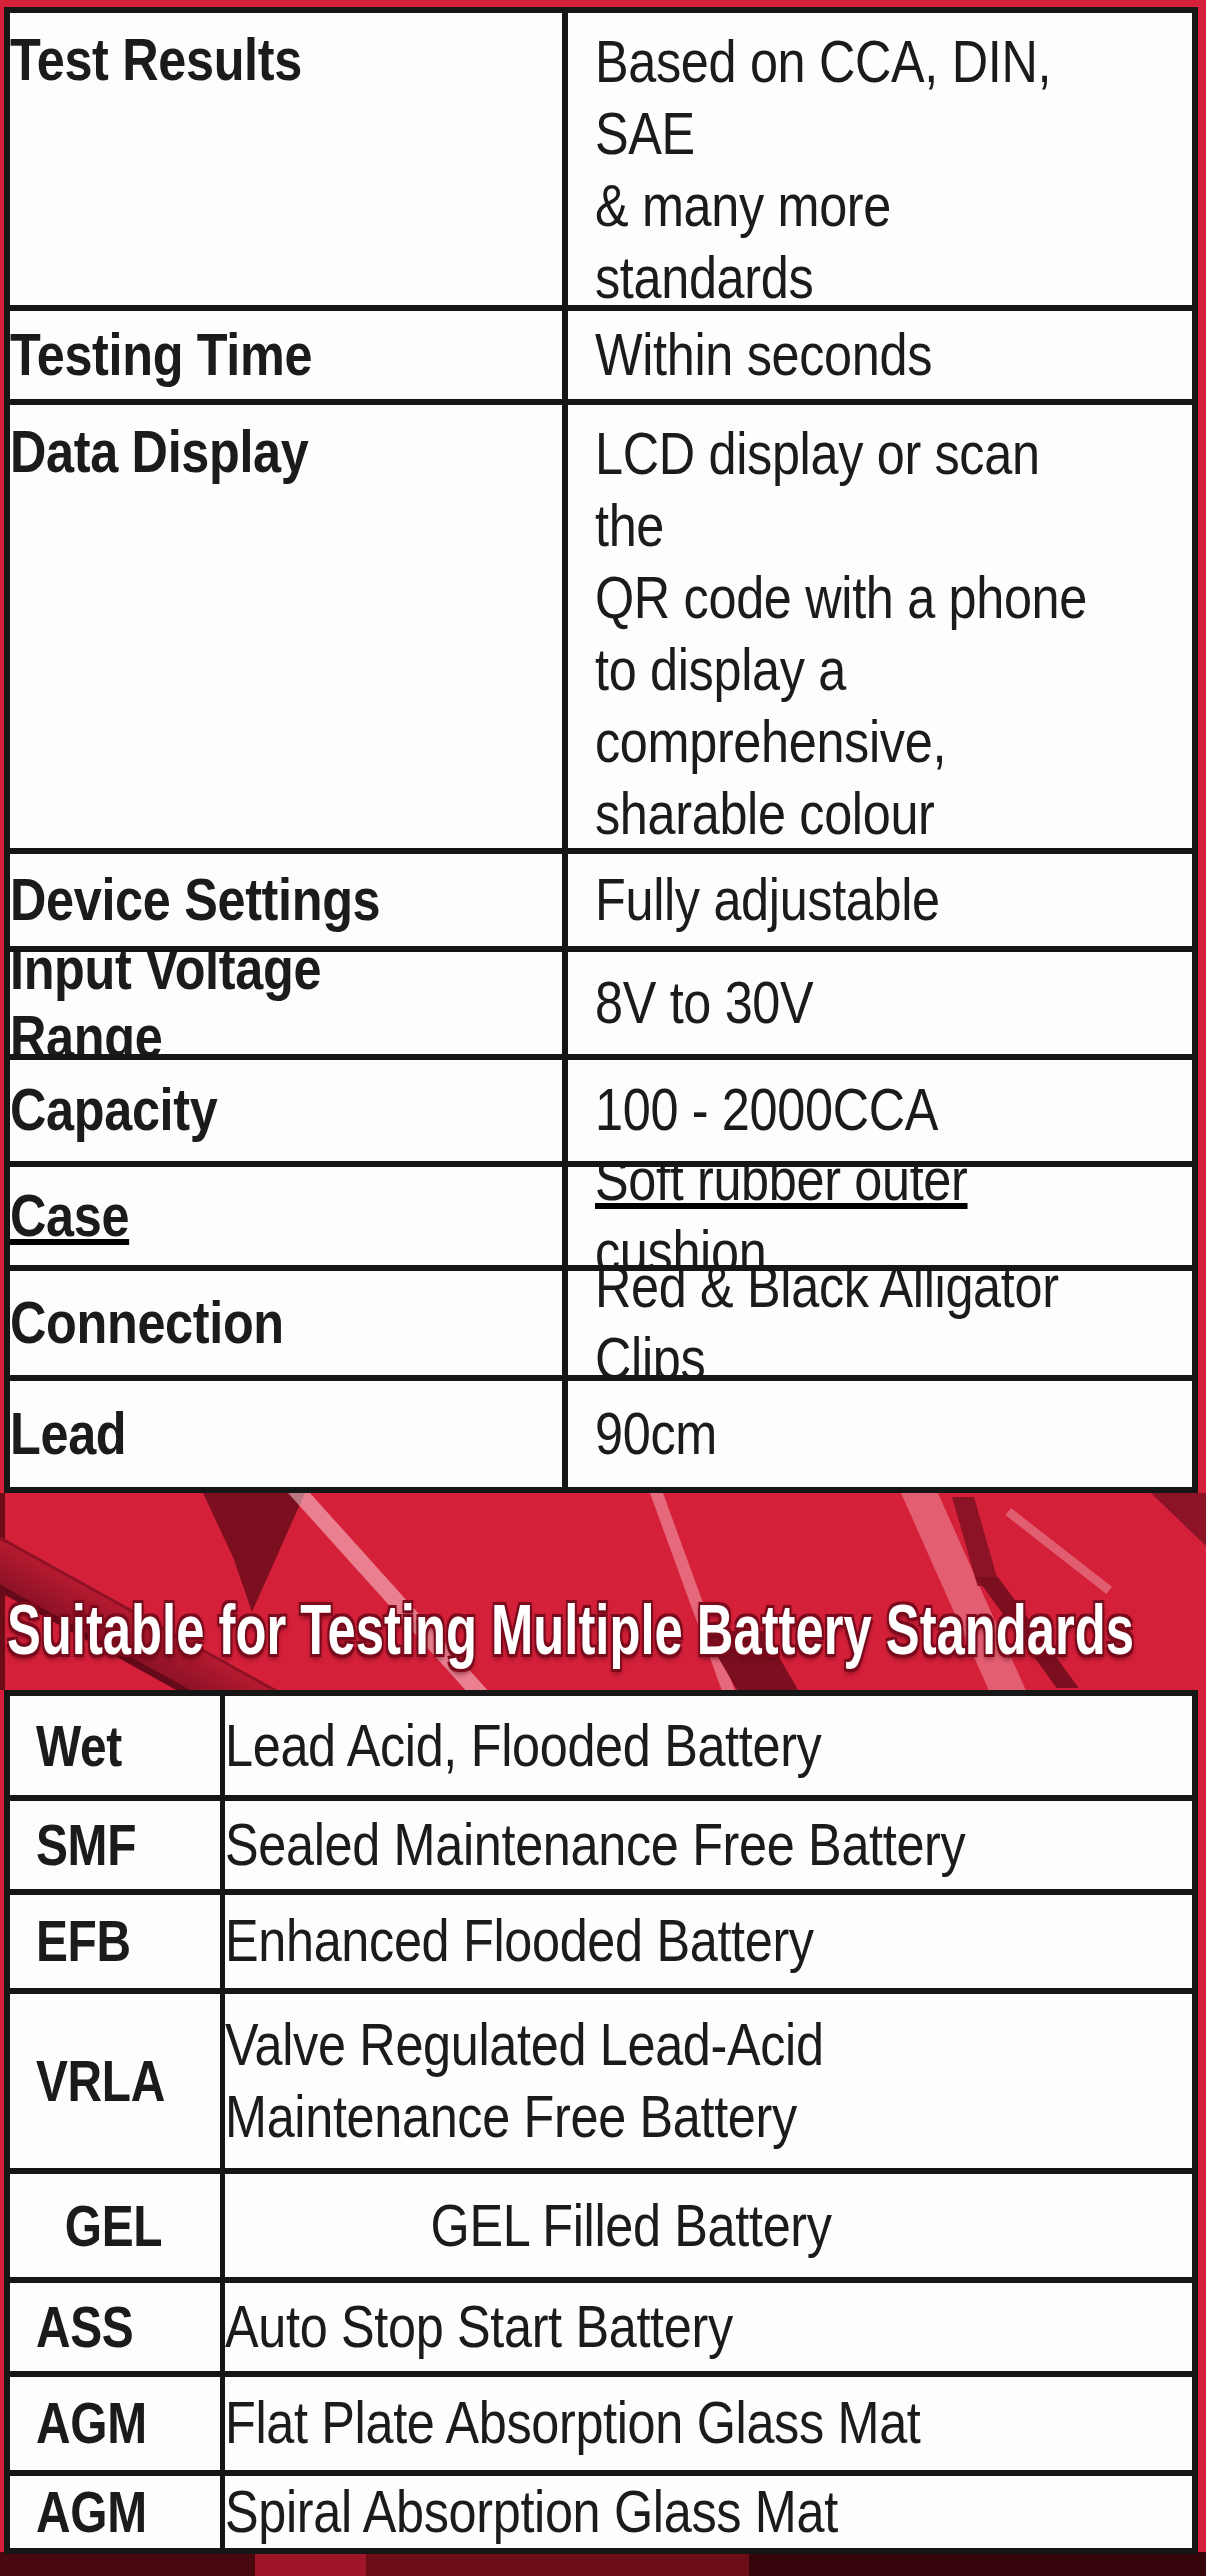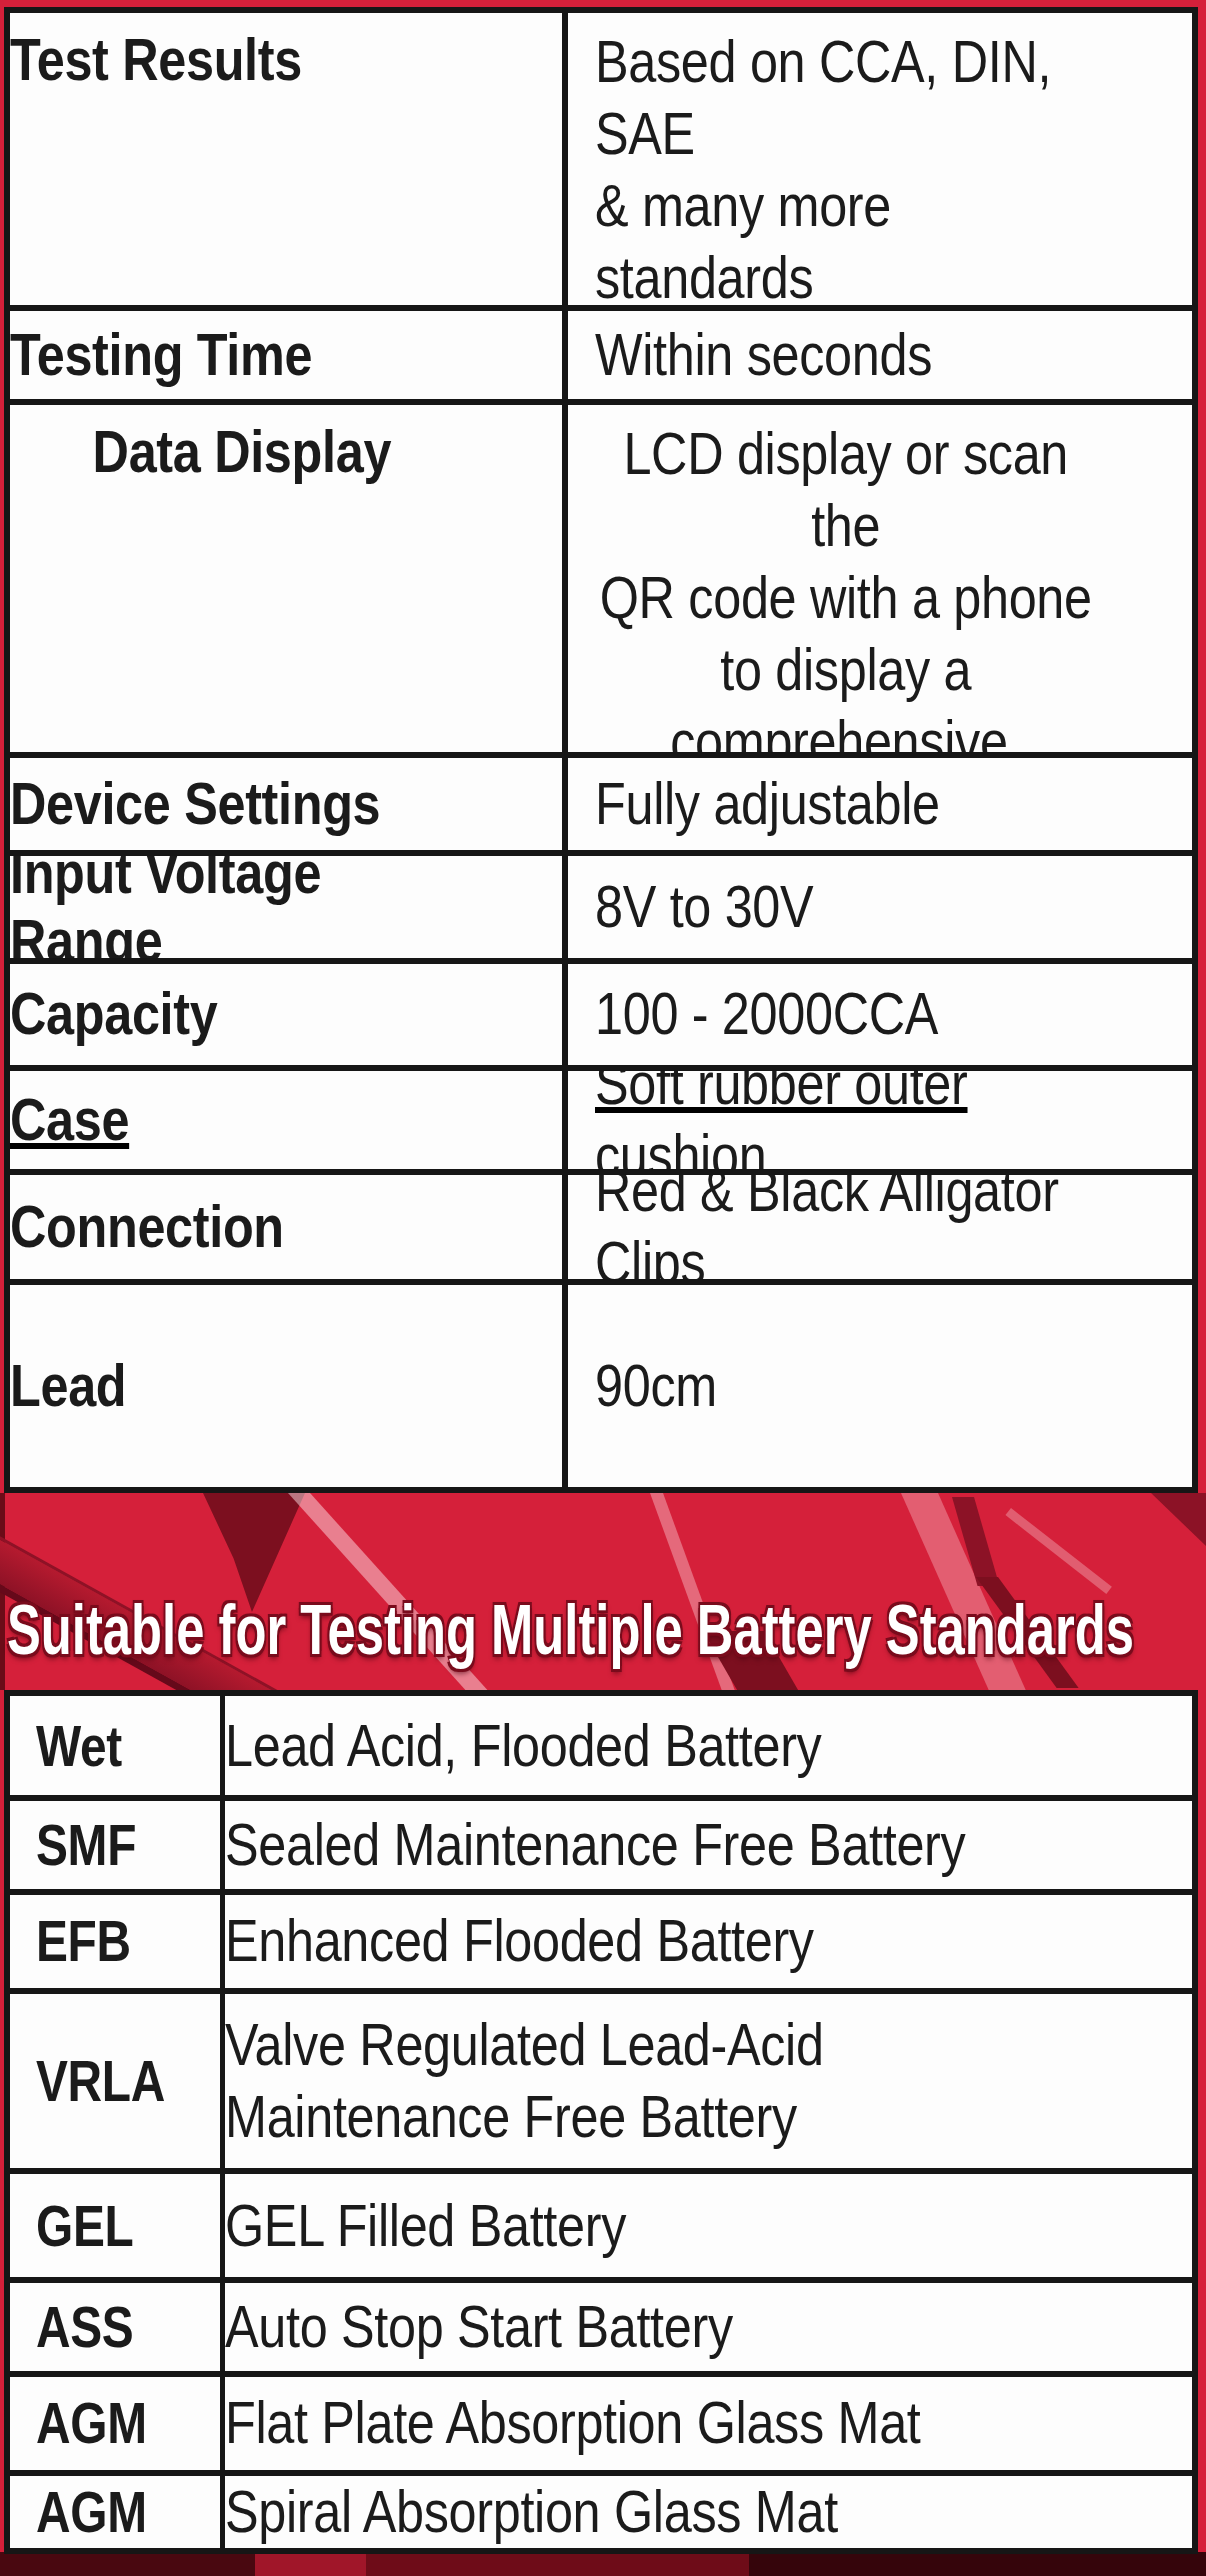--- a/index.html
+++ b/index.html
@@ -47,25 +47,25 @@
   .tbl.bat{top:1690px;height:864px;}
   .trow{display:flex;border-bottom:6px solid #161616;box-sizing:border-box;}
   .trow:last-child{border-bottom:none;flex:1;}
   .cell{display:flex;align-items:center;box-sizing:border-box;color:#1b1b1b;overflow:hidden;}
   .spec .lcell{width:558px;border-right:6px solid #161616;}
   .spec .rcell{flex:1;padding-left:27px;}
   .bat .lcell{width:215px;border-right:5.1px solid #161616;padding-left:25.5px;}
   .bat .rcell{flex:1;}
   .tall .cell{align-items:flex-start;padding-top:13.6px;}
   
-  .spec .r1{height:298px;} .spec .r2{height:94px;} .spec .r3{height:353px;text-align:center;}
+  .spec .r1{height:298px;} .spec .r2{height:94px;} .spec .r3{height:449px;}
   .spec .r4{height:98px;} .spec .r5{height:108px;} .spec .r6{height:107px;}
   .spec .r7{height:104px;text-decoration:underline;} .spec .r8{height:110px;}
   .bat .b1{height:106px;} .bat .b2{height:100px;} .bat .b3{height:94px;}
-  .bat .b4{height:181px;} .bat .b5{height:110px;} .bat .b6{height:94px;}
+  .bat .b4{height:181px;} .bat .b5{height:110px;text-align:center;} .bat .b6{height:94px;}
   .bat .b7{height:100px;}
   
   .cnd{
     display:block;width:119%;transform:scaleX(.84);transform-origin:0 50%;
     white-space:pre-line;letter-spacing:-0.4px;
   }
   .label .cnd{font-size:60px;font-weight:700;line-height:68px;}
   .value .cnd{font-size:60px;font-weight:400;line-height:72px;}
   .bat .label .cnd{font-size:57px;}
   

